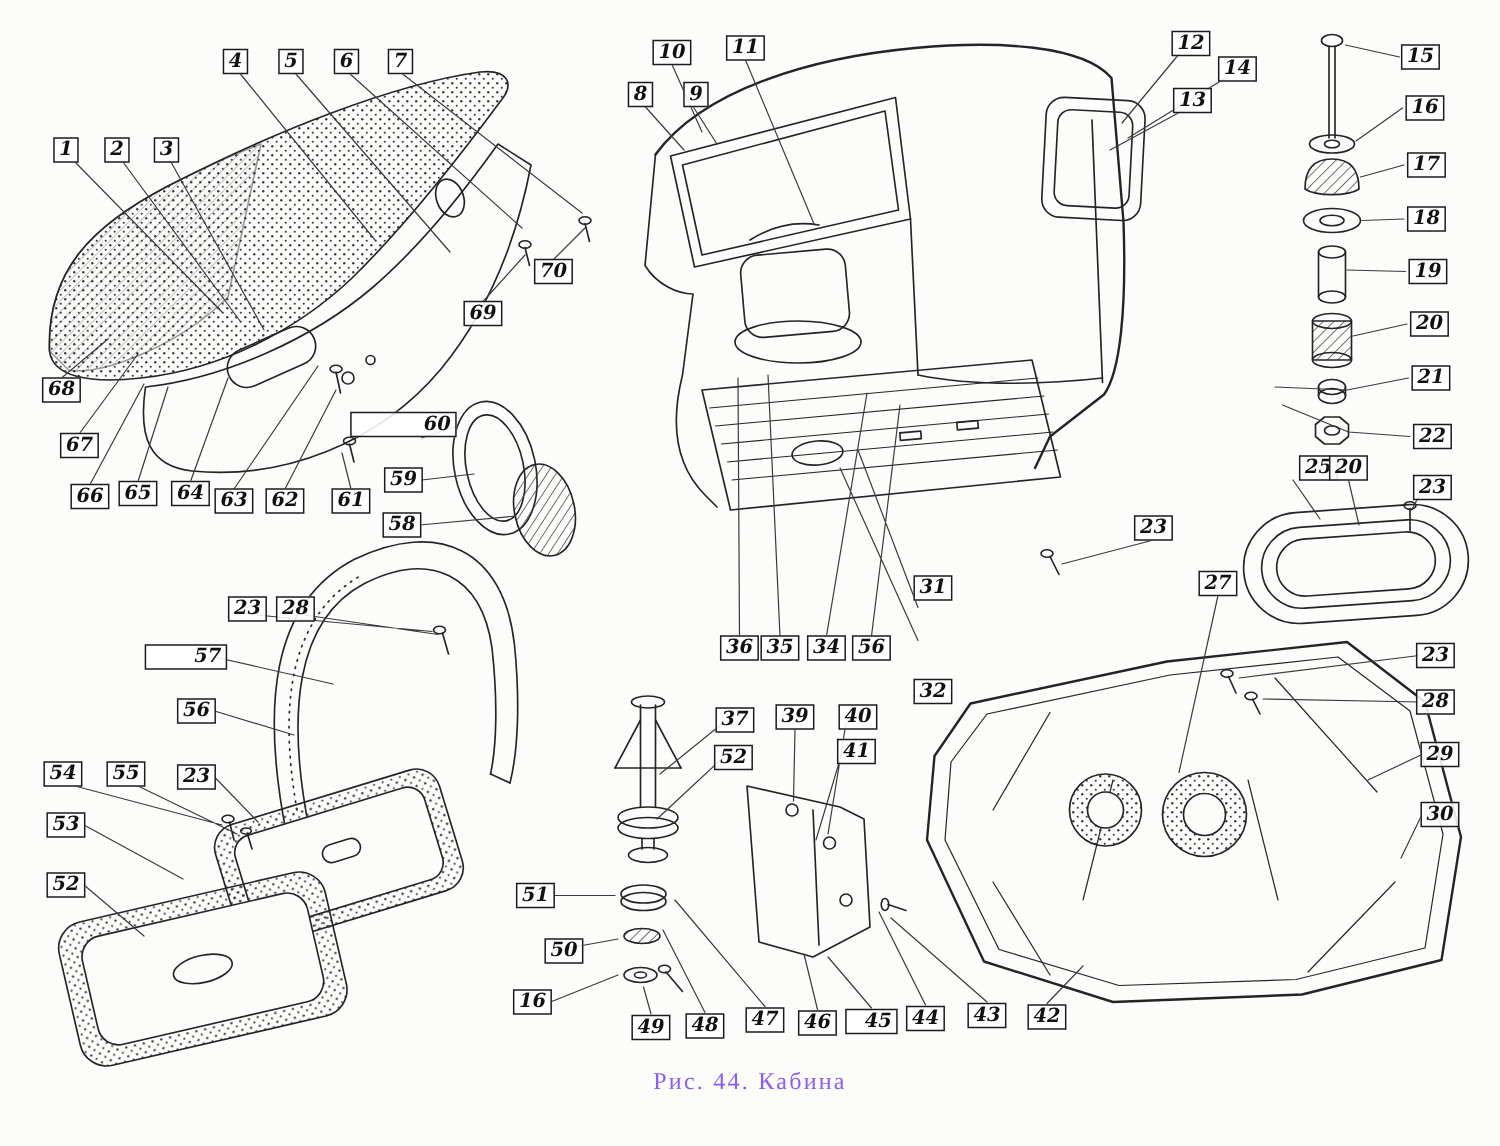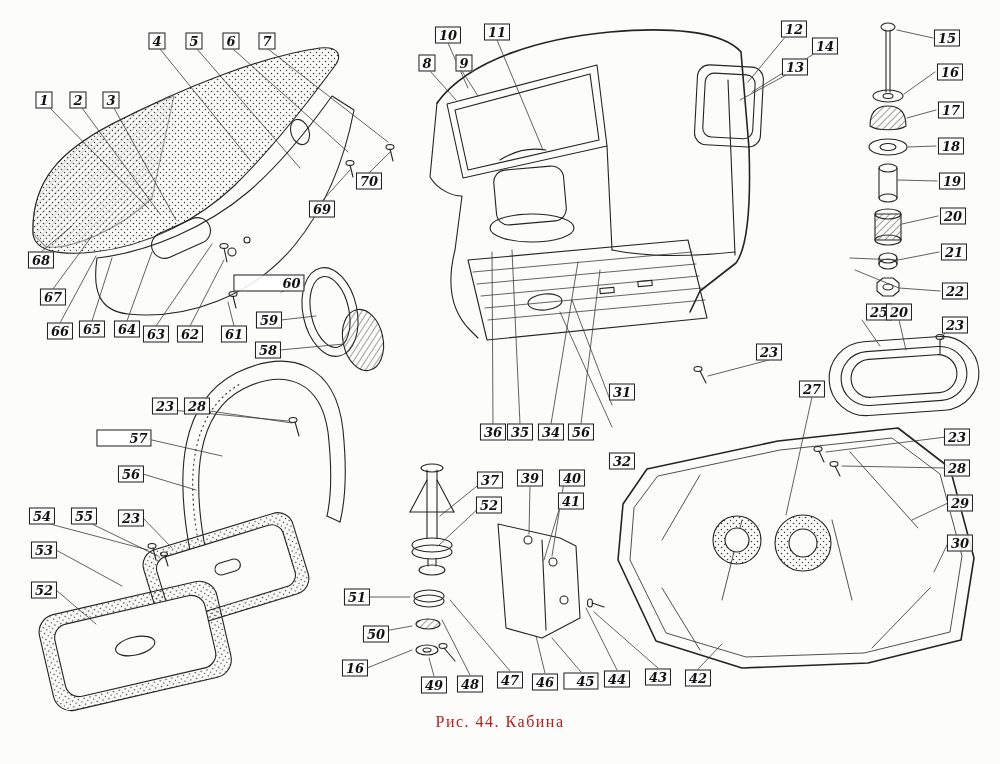--- a/index.html
+++ b/index.html
@@ -12,21 +12,21 @@
     font:italic 700 13px/15px "DejaVu Serif",serif;
     padding:0 3px;color:#111;white-space:nowrap;z-index:4;
   }
   #watermark{
     position:absolute;left:0;top:336px;width:1000px;text-align:center;
     font:700 74px/1 "DejaVu Sans",sans-serif;letter-spacing:5px;
     color:#8ea6b4;opacity:.52;z-index:3;pointer-events:none;user-select:none;
   }
   #caption{
     position:absolute;left:0;top:712px;width:1000px;text-align:center;
-    font:400 16px/20px "Liberation Serif",serif;letter-spacing:1.5px;color:#b91c1c;z-index:4;
+    font:400 16px/20px "Liberation Serif",serif;letter-spacing:1.5px;color:#8b5cf6;z-index:4;
   }
 </style>
 </head>
 <body>
 
 <div id="stage">
 
   <svg id="art" width="1000" height="764" viewBox="0 0 1000 764" xmlns="http://www.w3.org/2000/svg">
     <defs>
       <pattern id="dots" width="6" height="6" patternUnits="userSpaceOnUse">

